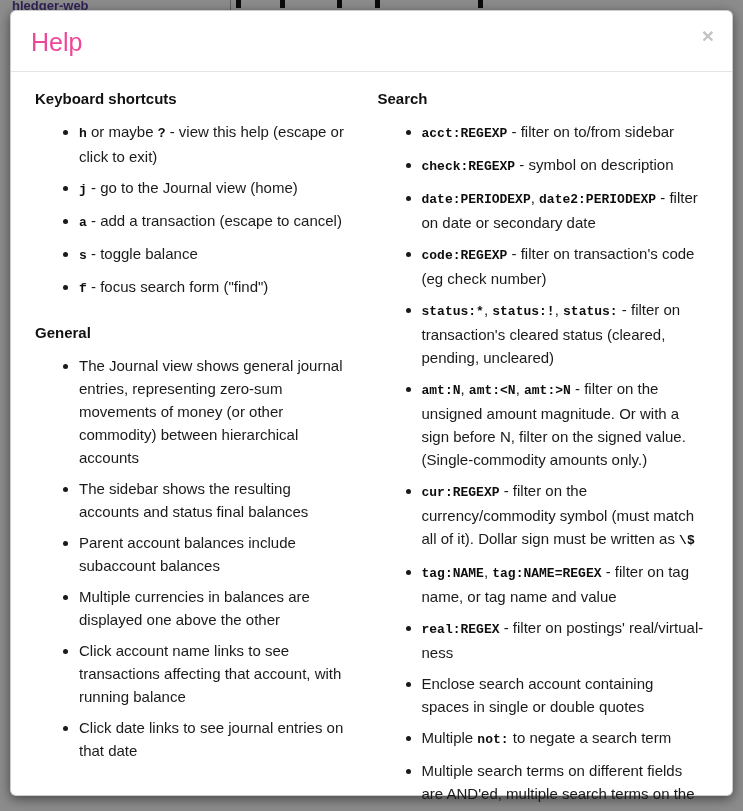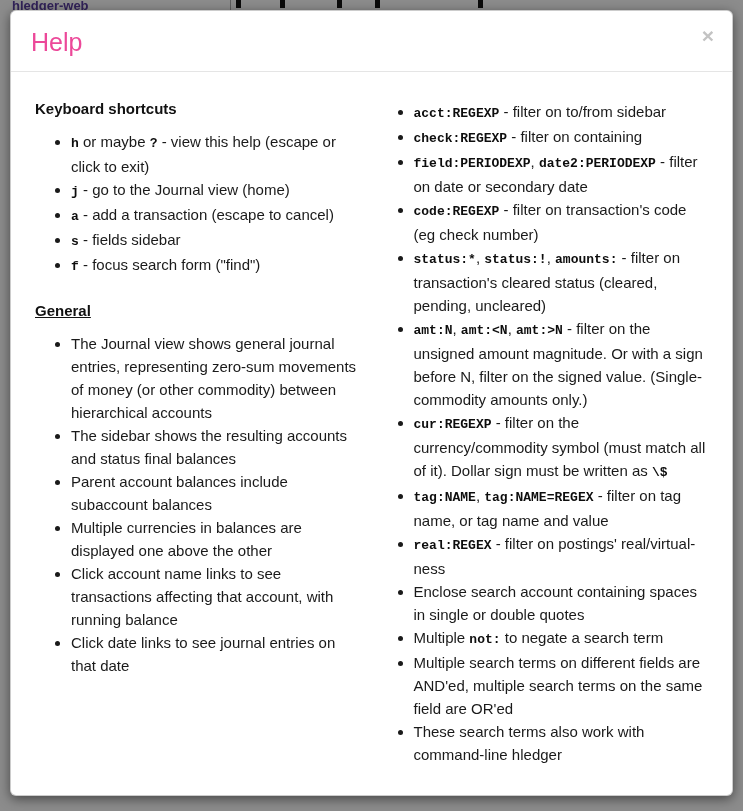--- a/index.html
+++ b/index.html
@@ -42,27 +42,27 @@
     background:none; border:none; padding:0; cursor:pointer;
     font-family:"Liberation Sans", sans-serif;
   }
   .modal-body { padding:16px 20px 20px 20px; display:flex; }
   .col { width:50%; }
   .col-left  { padding-right:14px; }
   .col-right { padding-left:2px; }
 
   .section-heading {
     font-size:15px; font-weight:bold; color:#111;
-    margin:12px 0 10px 4px; line-height:18px;
+    margin:2px 0 10px 4px; line-height:18px;
   }
-  .section + .section .section-heading { margin-top:24px;text-decoration:underline; }
+  .section + .section .section-heading { margin-top:24px; }
 
   ul.help-list { margin:12px 0 8px 0; padding-left:40px; list-style:disc; }
   ul.help-list li {
-    font-size:15px; line-height:23px; color:#1a1a1a; margin:0;
+    font-size:15px; line-height:23px; color:#1a1a1a; margin:8px;
   }
   code.term {
     font-family:"Liberation Mono", monospace;
     font-weight:bold; font-size:13px; color:#0d0d0d; white-space:nowrap;
   }
 </style>
 </head>
 <body>
 
 <div class="page-bg">
@@ -84,45 +84,46 @@
   </div>
   <div class="modal-body">
 
     <div class="col col-left">
       <div class="section">
         <h4 class="section-heading">Keyboard shortcuts</h4>
         <ul class="help-list">
             <li><code class="term">h</code><span> or maybe </span><code class="term">?</code><span> - view this help (escape or click to exit)</span></li>
             <li><code class="term">j</code><span> - go to the Journal view (home)</span></li>
             <li><code class="term">a</code><span> - add a transaction (escape to cancel)</span></li>
-            <li><code class="term">s</code><span> - fields sidebar</span></li>
+            <li><code class="term">s</code><span> - toggle balance</span></li>
             <li><code class="term">f</code><span> - focus search form ("find")</span></li>
           </ul>
       </div>
       <div class="section">
         <h4 class="section-heading">General</h4>
         <ul class="help-list">
             <li><span>The Journal view shows general journal entries, representing zero-sum movements of money (or other commodity) between hierarchical accounts</span></li>
             <li><span>The sidebar shows the resulting accounts and status final balances</span></li>
             <li><span>Parent account balances include subaccount balances</span></li>
             <li><span>Multiple currencies in balances are displayed one above the other</span></li>
             <li><span>Click account name links to see transactions affecting that account, with running balance</span></li>
             <li><span>Click date links to see journal entries on that date</span></li>
           </ul>
       </div>
     </div>
 
     <div class="col col-right">
       <div class="section">
+        <h4 class="section-heading">Search</h4>
         <ul class="help-list">
             <li><code class="term">acct:REGEXP</code><span> - filter on to/from sidebar</span></li>
-            <li><code class="term">check:REGEXP</code><span> - filter on containing</span></li>
-            <li><code class="term">field:PERIODEXP</code><span>, </span><code class="term">date2:PERIODEXP</code><span> - filter on date or secondary date</span></li>
+            <li><code class="term">check:REGEXP</code><span> - symbol on description</span></li>
+            <li><code class="term">date:PERIODEXP</code><span>, </span><code class="term">date2:PERIODEXP</code><span> - filter on date or secondary date</span></li>
             <li><code class="term">code:REGEXP</code><span> - filter on transaction's code (eg check number)</span></li>
-            <li><code class="term">status:*</code><span>, </span><code class="term">status:!</code><span>, </span><code class="term">amounts:</code><span> - filter on transaction's cleared status (cleared, pending, uncleared)</span></li>
+            <li><code class="term">status:*</code><span>, </span><code class="term">status:!</code><span>, </span><code class="term">status:</code><span> - filter on transaction's cleared status (cleared, pending, uncleared)</span></li>
             <li><code class="term">amt:N</code><span>, </span><code class="term">amt:&lt;N</code><span>, </span><code class="term">amt:&gt;N</code><span> - filter on the unsigned amount magnitude. Or with a sign before N, filter on the signed value. (Single-commodity amounts only.)</span></li>
             <li><code class="term">cur:REGEXP</code><span> - filter on the currency/commodity symbol (must match all of it). Dollar sign must be written as </span><code class="term">\$</code></li>
             <li><code class="term">tag:NAME</code><span>, </span><code class="term">tag:NAME=REGEX</code><span> - filter on tag name, or tag name and value</span></li>
             <li><code class="term">real:REGEX</code><span> - filter on postings' real/virtual-ness</span></li>
             <li><span>Enclose search account containing spaces in single or double quotes</span></li>
             <li><span>Multiple </span><code class="term">not:</code><span> to negate a search term</span></li>
             <li><span>Multiple search terms on different fields are AND'ed, multiple search terms on the same field are OR'ed</span></li>
             <li><span>These search terms also work with command-line hledger</span></li>
           </ul>
       </div>

